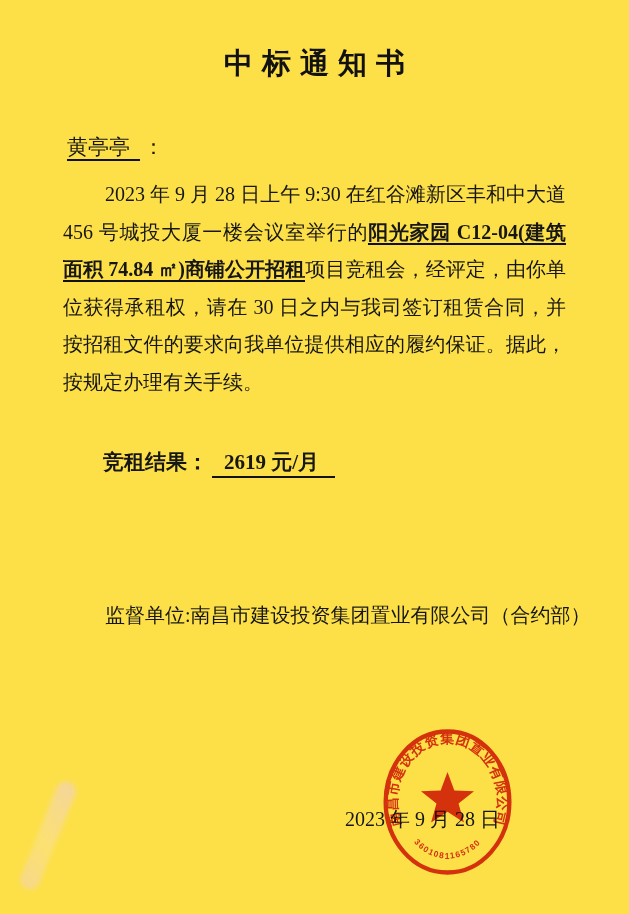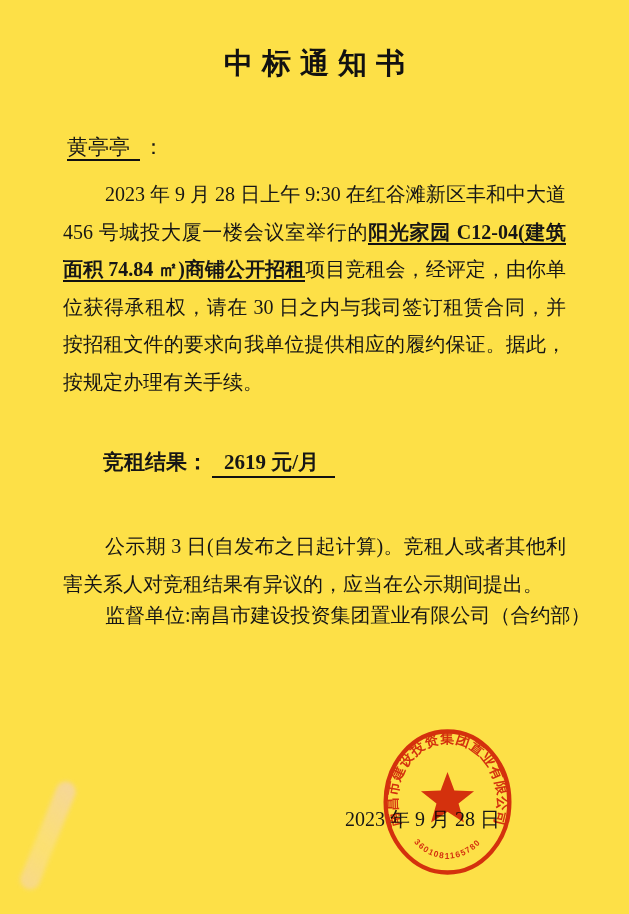--- a/index.html
+++ b/index.html
@@ -144,21 +144,20 @@
   </div>
 
   <div class="para para-1 indent">
     <span>2023 年 9 月 28 日上午 9:30 在红谷滩新区丰和中大道 456 号城投大厦一楼会议室举行的</span><span class="highlight">阳光家园 C12-04(建筑面积 74.84 ㎡)商铺公开招租</span><span>项目竞租会，经评定，由你单位获得承租权，请在 30 日之内与我司签订租赁合同，并按招租文件的要求向我单位提供相应的履约保证。据此，按规定办理有关手续。</span>
   </div>
 
   <div class="result-line">
     <span>竞租结果：</span><span class="value">2619 元/月</span>
   </div>
 
-  <div class="para para-2 indent">公示期 3 日(自发布之日起计算)。竞租人或者其他利害关系人对竞租结果有异议的，应当在公示期间提出。</div>
 
   <div class="supervisor-line">监督单位:南昌市建设投资集团置业有限公司（合约部）</div>
 
 
 
   <div class="date-line">2023 年 9 月 28 日</div>
 
   <div class="seal">
     <svg viewBox="0 0 200 230" xmlns="http://www.w3.org/2000/svg">
       <ellipse cx="100" cy="115" rx="93" ry="106" fill="none" stroke-width="6.5" stroke="#d3281e"></ellipse>

